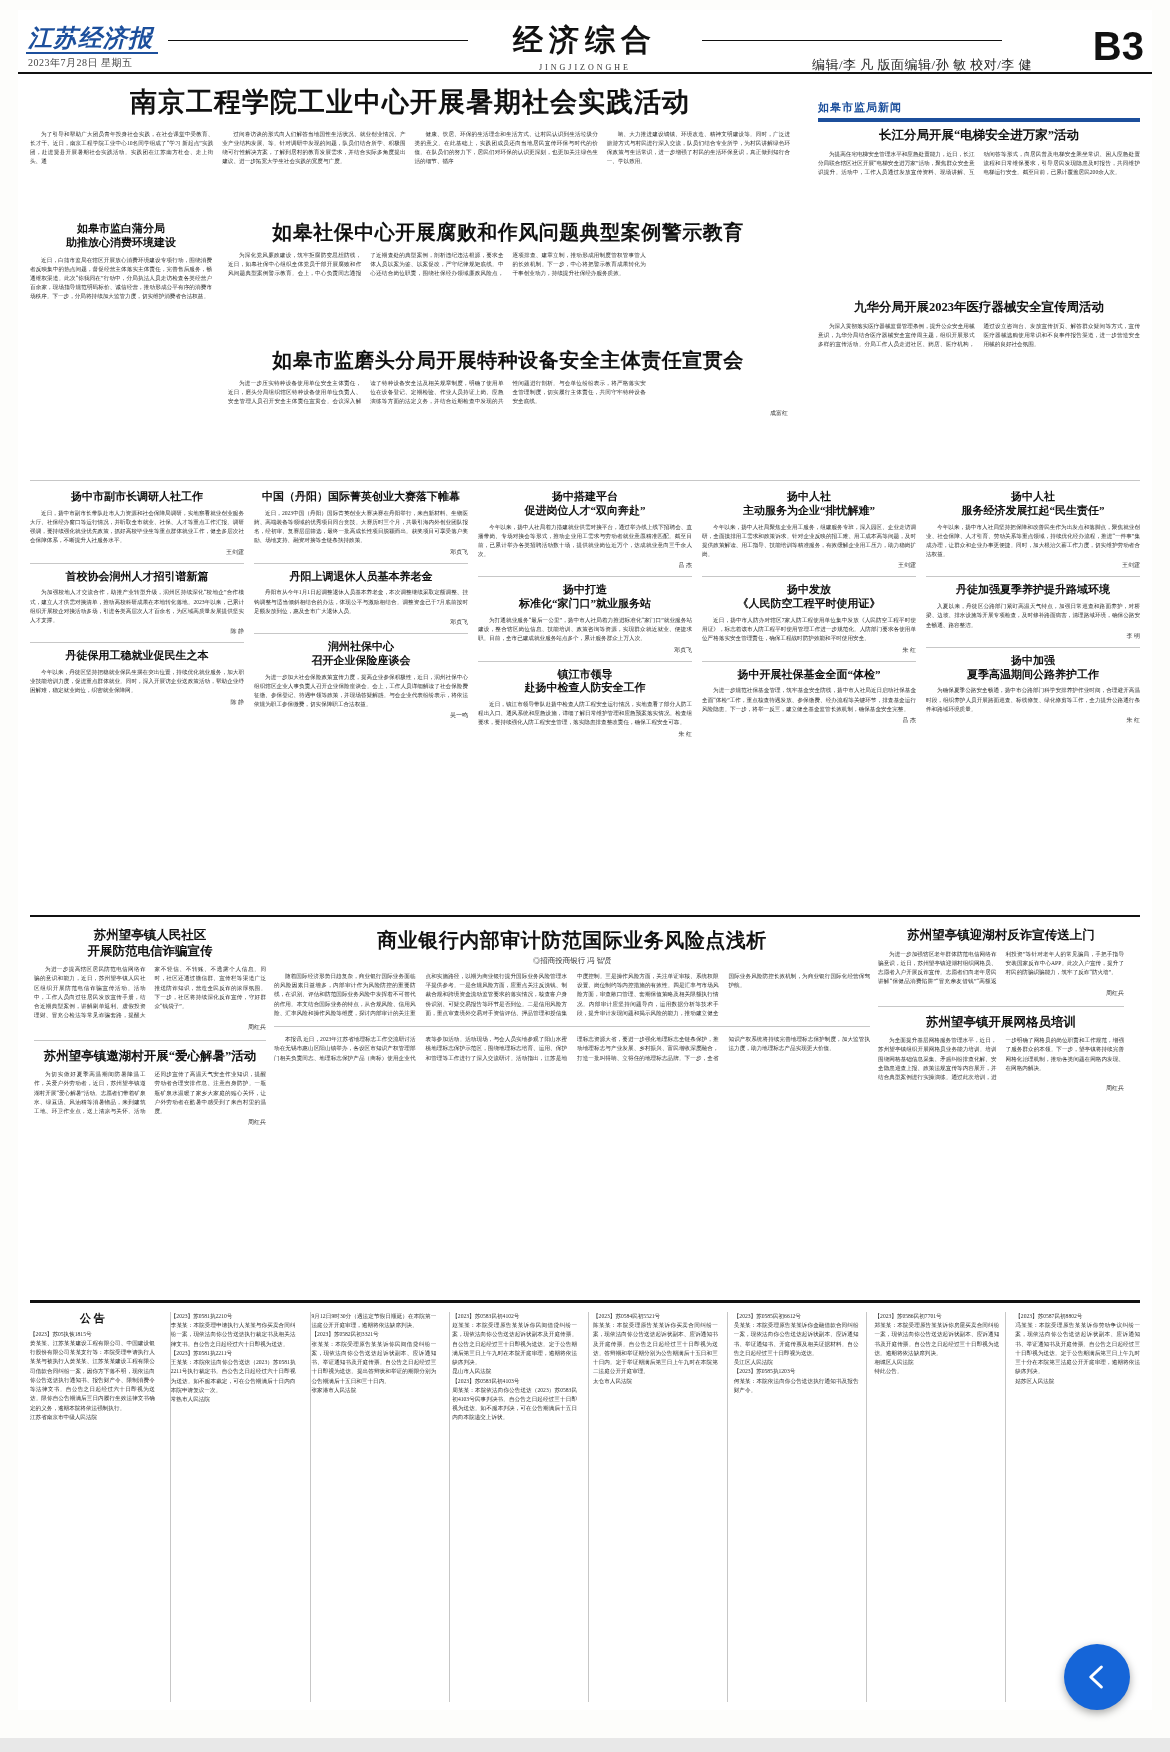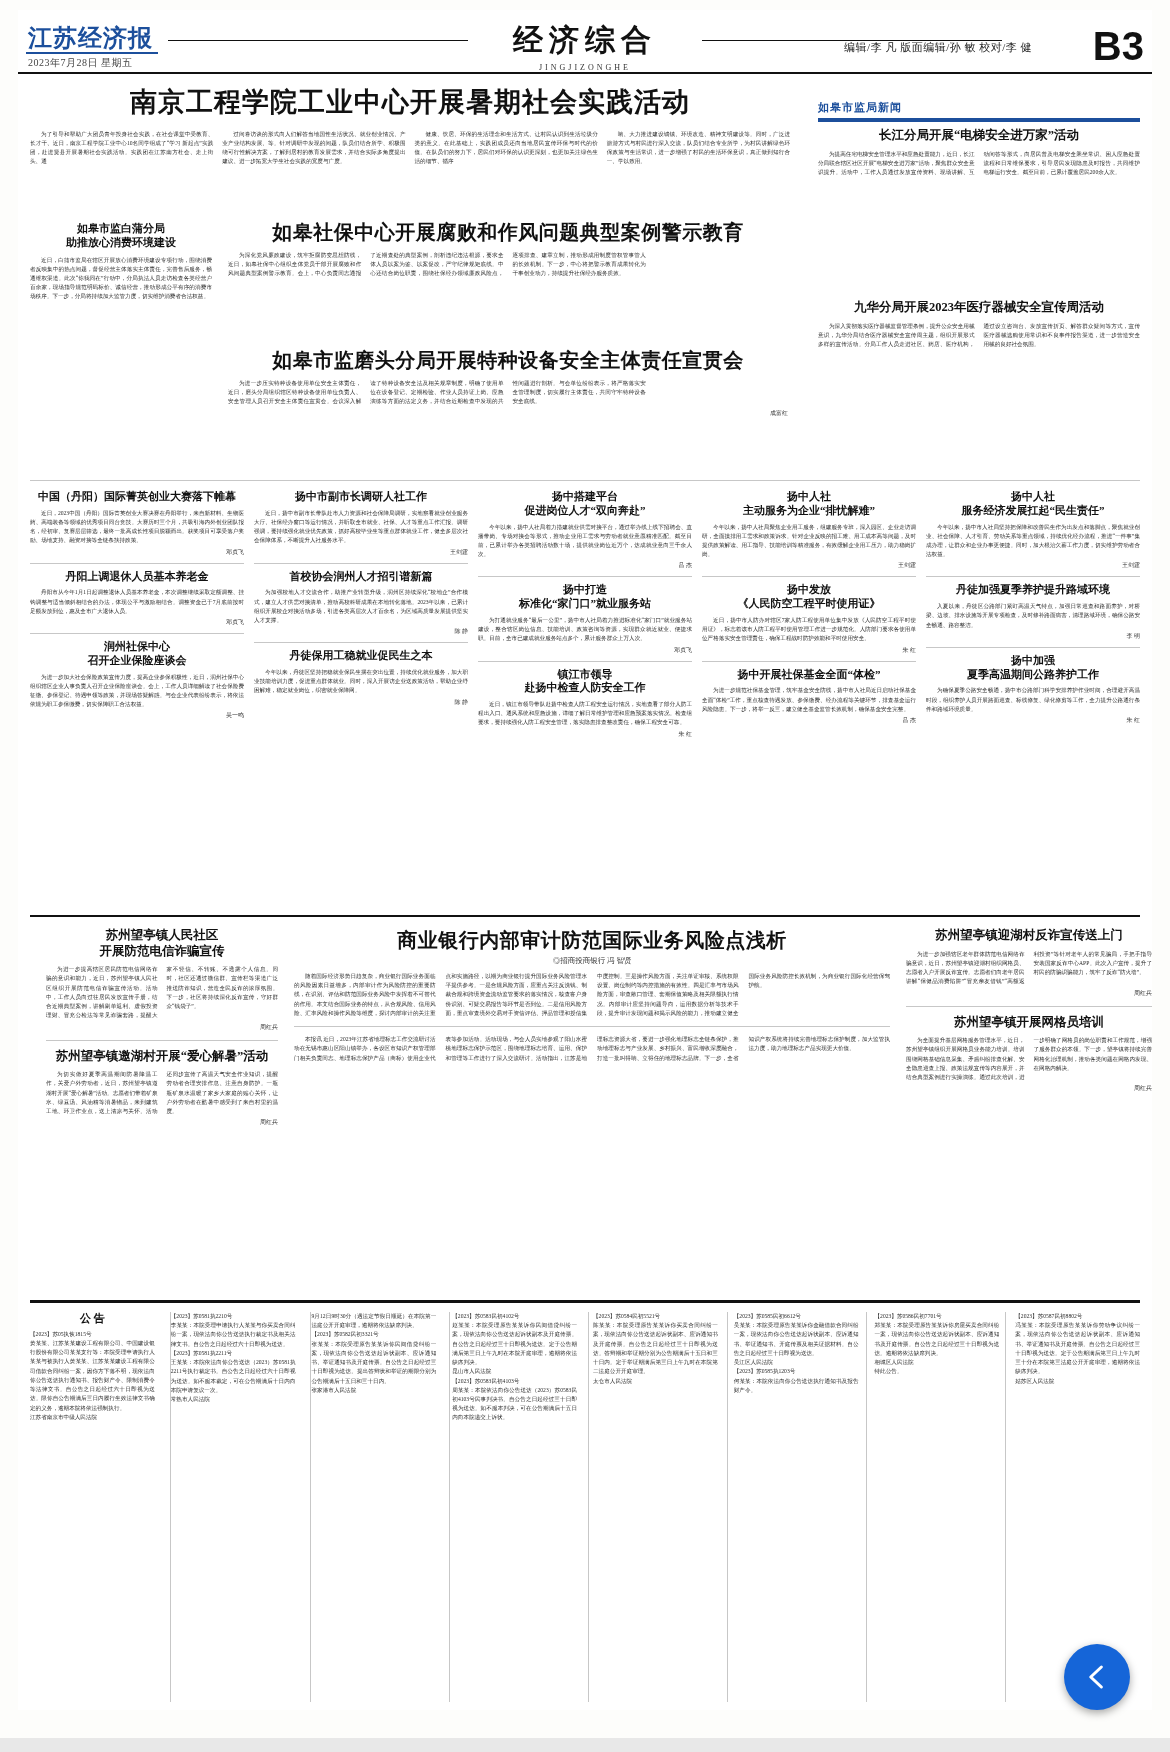--- a/index.html
+++ b/index.html
@@ -6,33 +6,33 @@
   body{font-family:"Liberation Serif", serif;}
   .page{
     width:1170px;height:1752px;background:#fdfdfb;position:relative;overflow:hidden;
     box-sizing:border-box;
   }
   .sheet{position:absolute;left:18px;top:10px;width:1134px;height:1700px;background:#fff;}
   
   .masthead{position:absolute;left:0;top:0;width:1134px;height:62px;}
   .mast-logo{
     position:absolute;left:10px;top:12px;font-family:"Liberation Serif",serif;
-    font-size:24px;font-weight:bold;color:#1c4f9c;letter-spacing:1px;
+    font-size:24px;font-weight:bold;color:#1c4f9c;letter-spacing:1px;font-style:italic;
   }
   .mast-logo-underline{position:absolute;left:8px;top:42px;width:132px;height:2px;background:#1c4f9c;}
   .mast-date{position:absolute;left:10px;top:46px;font-size:10px;color:#444;letter-spacing:.5px;}
   .mast-center{
     position:absolute;left:50%;top:10px;transform:translateX(-50%);text-align:center;
   }
   .mast-center .cn{font-size:30px;font-weight:bold;letter-spacing:6px;color:#111;font-family:"Liberation Serif",serif;}
   .mast-center .py{font-size:8px;letter-spacing:3px;color:#333;margin-top:2px;}
   .mast-rule{position:absolute;top:30px;height:1px;background:#111;}
   .mast-rule.l{left:150px;width:300px;}
   .mast-rule.r{right:150px;width:300px;}
-  .mast-credits{position:absolute;right:120px;top:30px;font-size:11px;color:#222;letter-spacing:.5px;margin-left:7px;}
+  .mast-credits{position:absolute;right:120px;top:46px;font-size:13px;color:#222;letter-spacing:.5px;margin-left:7px;}
   .mast-page{position:absolute;right:8px;top:14px;font-size:40px;font-weight:bold;color:#111;font-family:"Liberation Sans",sans-serif;}
   .top-rule{position:absolute;left:0;top:62px;width:1134px;height:2px;background:#111;}
 
   .hl{font-weight:bold;color:#111;line-height:1.25;text-align:center;}
   .hl-xl{font-size:27px;letter-spacing:1px;}
   .hl-lg{font-size:20px;letter-spacing:.5px;}
   .hl-md{font-size:15px;}
   .hl-sm{font-size:12.5px;}
   .hl-xs{font-size:11px;}
   .byline{font-size:7.5px;text-align:center;color:#333;margin-top:3px;}
@@ -123,49 +123,49 @@
     <div class="colbox" style="left:210px;top:210px;width:560px;">
       <div class="hl hl-lg">如皋社保中心开展腐败和作风问题典型案例警示教育</div>
       <div class="body ind" style="margin-top:6px;column-count:4;column-gap:9px;">为深化党风廉政建设，筑牢拒腐防变思想防线，近日，如皋社保中心组织全体党员干部开展腐败和作风问题典型案例警示教育。会上，中心负责同志通报了近期查处的典型案例，剖析违纪违法根源，要求全体人员以案为鉴、以案促改，严守纪律规矩底线。中心还结合岗位职责，围绕社保经办领域廉政风险点，逐项排查、建章立制，推动形成用制度管权管事管人的长效机制。下一步，中心将把警示教育成果转化为干事创业动力，持续提升社保经办服务质效。</div>
     </div>
 
     <div class="divider-h" style="left:12px;top:470px;width:1110px;"></div>
 
     <div style="position:absolute;left:12px;top:480px;width:1110px;display:flex;gap:10px;">
 
       <div style="flex:1;">
+        <div class="hl hl-xs" style="white-space:pre-line">扬中市副市长调研人社工作</div>
+        <div class="body ind" style="margin-top:5px;">近日，扬中市副市长带队赴市人力资源和社会保障局调研，实地察看就业创业服务大厅、社保经办窗口等运行情况，并听取全市就业、社保、人才等重点工作汇报。调研强调，要持续强化就业优先政策，抓好高校毕业生等重点群体就业工作，健全多层次社会保障体系，不断提升人社服务水平。</div>
+        <div class="sig">王剑霆</div>
+        <div class="divider-h" style="position:relative;margin:6px 0;width:100%;"></div>
+        <div class="hl hl-xs" style="white-space:pre-line">首校协会润州人才招引谱新篇</div>
+        <div class="body ind" style="margin-top:5px;">为加强校地人才交流合作，助推产业转型升级，润州区持续深化“校地企”合作模式，建立人才供需对接清单，推动高校科研成果在本地转化落地。2023年以来，已累计组织开展校企对接活动多场，引进各类高层次人才百余名，为区域高质量发展提供坚实人才支撑。</div>
+        <div class="sig">陈 静</div>
+        <div class="divider-h" style="position:relative;margin:6px 0;width:100%;"></div>
+        <div class="hl hl-xs" style="white-space:pre-line">丹徒保用工稳就业促民生之本</div>
+        <div class="body ind" style="margin-top:5px;">今年以来，丹徒区坚持把稳就业保民生摆在突出位置，持续优化就业服务，加大职业技能培训力度，促进重点群体就业。同时，深入开展访企业送政策活动，帮助企业纾困解难，稳定就业岗位，织密就业保障网。</div>
+        <div class="sig">陈 静</div>
+      </div>
+
+      <div style="flex:1;">
         <div class="hl hl-xs" style="white-space:pre-line">中国（丹阳）国际菁英创业大赛落下帷幕</div>
         <div class="body ind" style="margin-top:5px;">近日，2023中国（丹阳）国际菁英创业大赛决赛在丹阳举行，来自新材料、生物医药、高端装备等领域的优秀项目同台竞技。大赛历时三个月，共吸引海内外创业团队报名，经初审、复赛层层筛选，最终一批高成长性项目脱颖而出。获奖项目可享受落户奖励、场地支持、融资对接等全链条扶持政策。</div>
         <div class="sig">邓贞飞</div>
         <div class="divider-h" style="position:relative;margin:6px 0;width:100%;"></div>
         <div class="hl hl-xs" style="white-space:pre-line">丹阳上调退休人员基本养老金</div>
         <div class="body ind" style="margin-top:5px;">丹阳市从今年1月1日起调整退休人员基本养老金，本次调整继续采取定额调整、挂钩调整与适当倾斜相结合的办法，体现公平与激励相结合。调整资金已于7月底前按时足额发放到位，惠及全市广大退休人员。</div>
         <div class="sig">邓贞飞</div>
         <div class="divider-h" style="position:relative;margin:6px 0;width:100%;"></div>
         <div class="hl hl-xs" style="white-space:pre-line">润州社保中心
 召开企业保险座谈会</div>
         <div class="body ind" style="margin-top:5px;">为进一步加大社会保险政策宣传力度，提高企业参保积极性，近日，润州社保中心组织辖区企业人事负责人召开企业保险座谈会。会上，工作人员详细解读了社会保险费征缴、参保登记、待遇申领等政策，并现场答疑解惑。与会企业代表纷纷表示，将依法依规为职工参保缴费，切实保障职工合法权益。</div>
         <div class="sig">吴一鸣</div>
       </div>
 
       <div style="flex:1;">
-        <div class="hl hl-xs" style="white-space:pre-line">扬中市副市长调研人社工作</div>
-        <div class="body ind" style="margin-top:5px;">近日，扬中市副市长带队赴市人力资源和社会保障局调研，实地察看就业创业服务大厅、社保经办窗口等运行情况，并听取全市就业、社保、人才等重点工作汇报。调研强调，要持续强化就业优先政策，抓好高校毕业生等重点群体就业工作，健全多层次社会保障体系，不断提升人社服务水平。</div>
-        <div class="sig">王剑霆</div>
-        <div class="divider-h" style="position:relative;margin:6px 0;width:100%;"></div>
-        <div class="hl hl-xs" style="white-space:pre-line">首校协会润州人才招引谱新篇</div>
-        <div class="body ind" style="margin-top:5px;">为加强校地人才交流合作，助推产业转型升级，润州区持续深化“校地企”合作模式，建立人才供需对接清单，推动高校科研成果在本地转化落地。2023年以来，已累计组织开展校企对接活动多场，引进各类高层次人才百余名，为区域高质量发展提供坚实人才支撑。</div>
-        <div class="sig">陈 静</div>
-        <div class="divider-h" style="position:relative;margin:6px 0;width:100%;"></div>
-        <div class="hl hl-xs" style="white-space:pre-line">丹徒保用工稳就业促民生之本</div>
-        <div class="body ind" style="margin-top:5px;">今年以来，丹徒区坚持把稳就业保民生摆在突出位置，持续优化就业服务，加大职业技能培训力度，促进重点群体就业。同时，深入开展访企业送政策活动，帮助企业纾困解难，稳定就业岗位，织密就业保障网。</div>
-        <div class="sig">陈 静</div>
-      </div>
-
-      <div style="flex:1;">
         <div class="hl hl-xs" style="white-space:pre-line">扬中搭建平台
 促进岗位人才“双向奔赴”</div>
         <div class="body ind" style="margin-top:5px;">今年以来，扬中人社局着力搭建就业供需对接平台，通过举办线上线下招聘会、直播带岗、专场对接会等形式，推动企业用工需求与劳动者就业意愿精准匹配。截至目前，已累计举办各类招聘活动数十场，提供就业岗位近万个，达成就业意向三千余人次。</div>
         <div class="sig">吕 杰</div>
         <div class="divider-h" style="position:relative;margin:6px 0;width:100%;"></div>
         <div class="hl hl-xs" style="white-space:pre-line">扬中打造
 标准化“家门口”就业服务站</div>
         <div class="body ind" style="margin-top:5px;">为打通就业服务“最后一公里”，扬中市人社局着力推进标准化“家门口”就业服务站建设，整合辖区岗位信息、技能培训、政策咨询等资源，实现群众就近就业、便捷求职。目前，全市已建成就业服务站点多个，累计服务群众上万人次。</div>
         <div class="sig">邓贞飞</div>
         <div class="divider-h" style="position:relative;margin:6px 0;width:100%;"></div>
@@ -203,21 +203,21 @@
         <div class="divider-h" style="position:relative;margin:6px 0;width:100%;"></div>
         <div class="hl hl-xs" style="white-space:pre-line">扬中加强
 夏季高温期间公路养护工作</div>
         <div class="body ind" style="margin-top:5px;">为确保夏季公路安全畅通，扬中市公路部门科学安排养护作业时间，合理避开高温时段，组织养护人员开展路面巡查、标线修复、绿化修剪等工作，全力提升公路通行条件和路域环境质量。</div>
         <div class="sig">朱 红</div>
       </div>
     </div>
 
     <div class="blackbar" style="left:12px;top:905px;width:1110px;height:2px;background:#111;"></div>
 
-    <div style="position:absolute;left:28px;top:918px;width:1110px;display:flex;gap:16px;">
+    <div style="position:absolute;left:16px;top:918px;width:1110px;display:flex;gap:8px;">
 
       <div style="width:232px;">
         <div class="hl hl-sm" style="white-space:pre-line">苏州望亭镇人民社区
 开展防范电信诈骗宣传</div>
         <div class="body ind" style="margin-top:6px;column-count:2;column-gap:9px;">为进一步提高辖区居民防范电信网络诈骗的意识和能力，近日，苏州望亭镇人民社区组织开展防范电信诈骗宣传活动。活动中，工作人员向过往居民发放宣传手册，结合近期典型案例，讲解刷单返利、虚假投资理财、冒充公检法等常见诈骗套路，提醒大家不轻信、不转账、不透露个人信息。同时，社区还通过微信群、宣传栏等渠道广泛推送防诈知识，营造全民反诈的浓厚氛围。下一步，社区将持续深化反诈宣传，守好群众“钱袋子”。</div>
         <div class="sig">周红兵</div>
         <div class="divider-h" style="position:relative;margin:8px 0;width:100%;"></div>
         <div class="hl hl-sm">苏州望亭镇邀湖村开展“爱心解暑”活动</div>
         <div class="body ind" style="margin-top:6px;column-count:2;column-gap:9px;">为切实做好夏季高温期间防暑降温工作，关爱户外劳动者，近日，苏州望亭镇邀湖村开展“爱心解暑”活动。志愿者们带着矿泉水、绿豆汤、风油精等消暑物品，来到建筑工地、环卫作业点，送上清凉与关怀。活动还同步宣传了高温天气安全作业知识，提醒劳动者合理安排作息、注意自身防护。一瓶瓶矿泉水温暖了家乡大家庭的贴心关怀，让户外劳动者在酷暑中感受到了来自村里的温度。</div>
         <div class="sig">周红兵</div>

